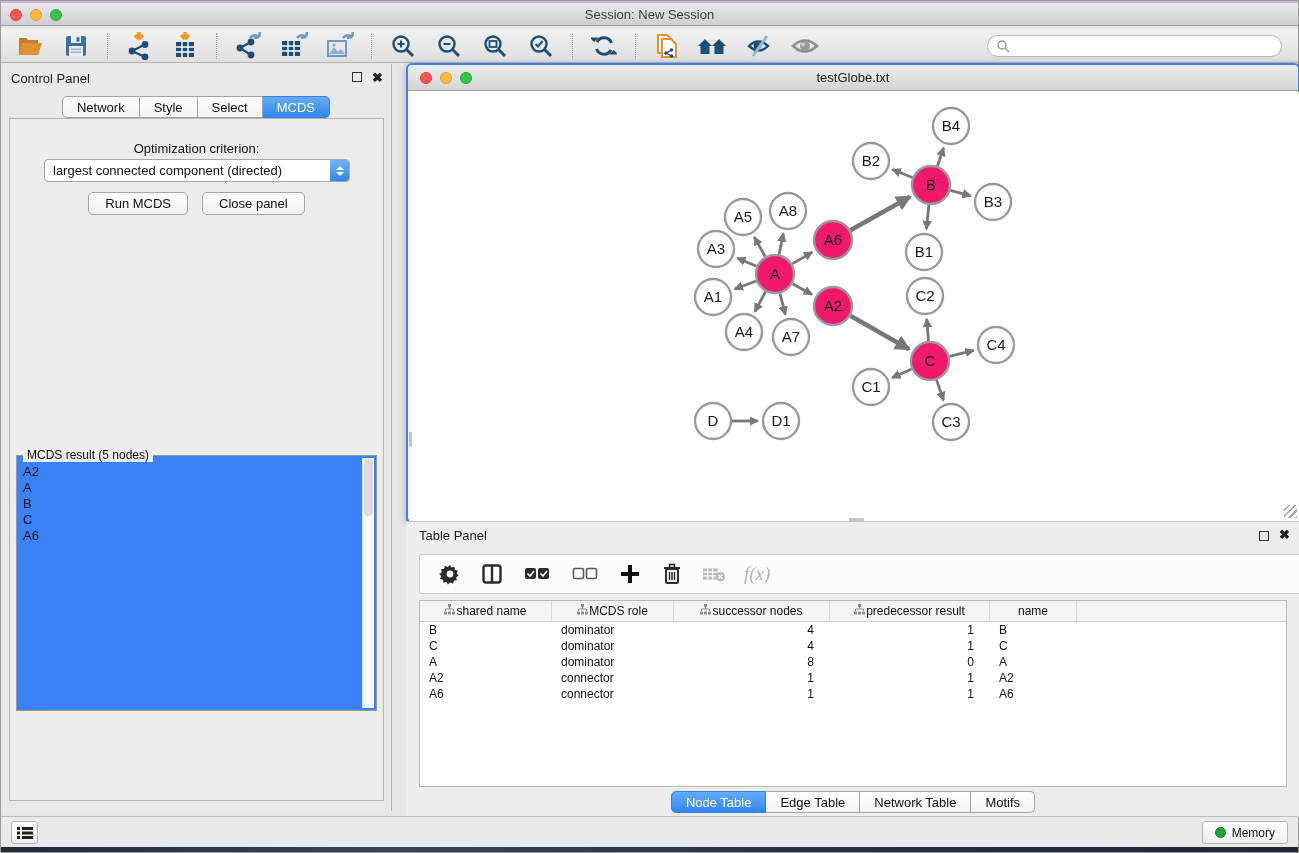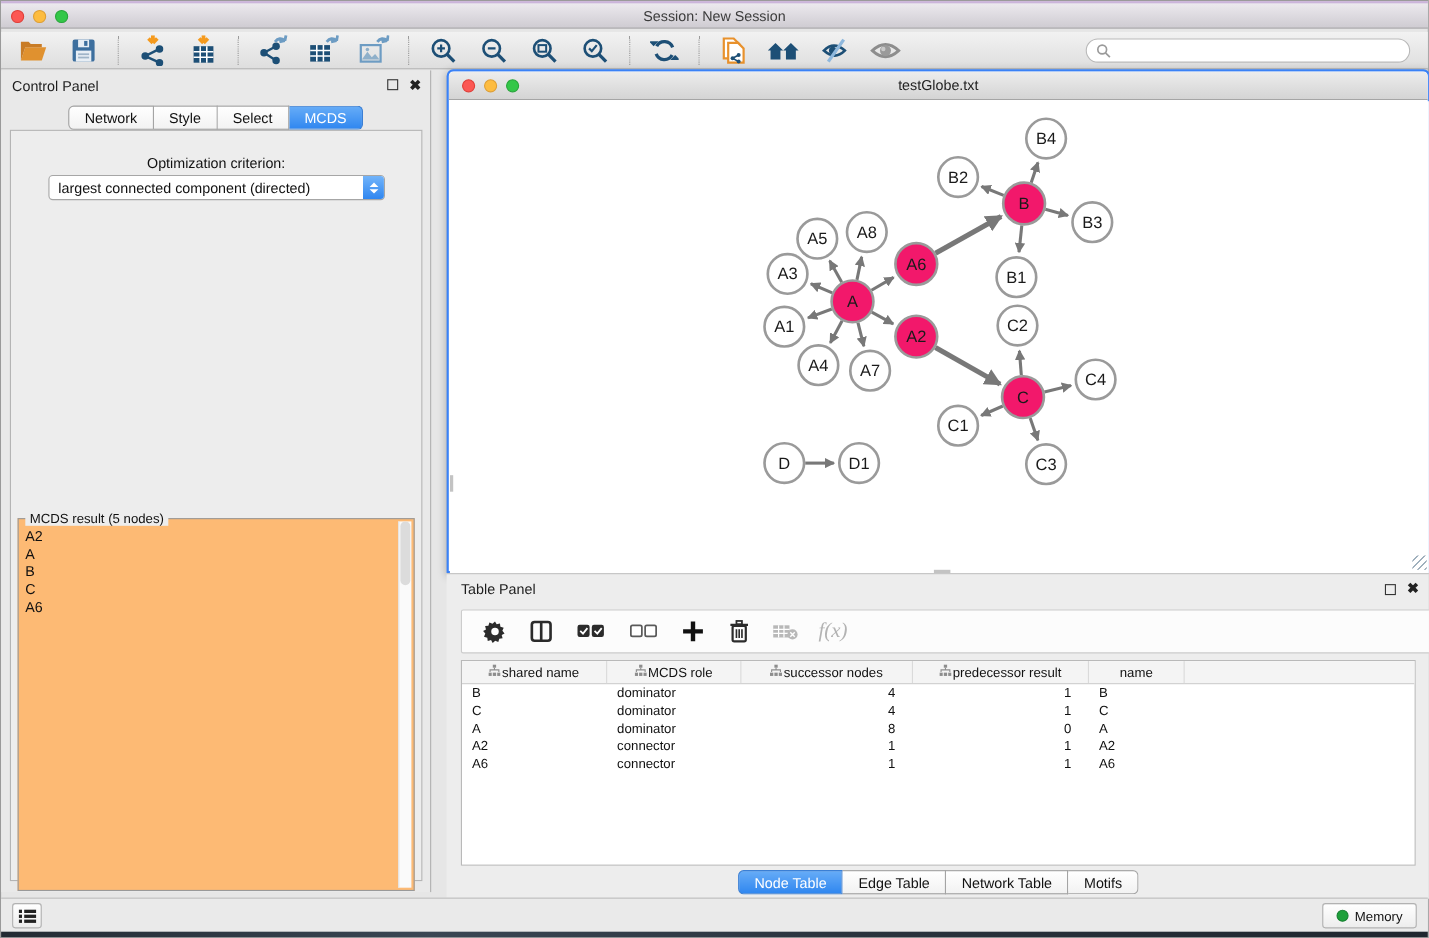--- a/index.html
+++ b/index.html
@@ -51,21 +51,21 @@
   .criterion .val { flex:1; font-size:13px; padding-left:8px; color:#111; white-space:nowrap; }
   .criterion .spin { width:19px; height:21px; border-radius:0 3px 3px 0; background:linear-gradient(#72b4fa,#2f86f0);
     display:flex; flex-direction:column; align-items:center; justify-content:center; gap:2px; }
   .chev { width:0; height:0; border-left:4px solid transparent; border-right:4px solid transparent; }
   .chev.up { border-bottom:4px solid #fff; }
   .chev.down { border-top:4px solid #fff; }
   .cp-buttons { position:absolute; top:73px; left:0; width:100%; display:flex; justify-content:center; gap:14px; }
   .btn { background:linear-gradient(#ffffff,#f0f0f0); border:1px solid #a6a6a6; border-radius:5px; font-size:13px; color:#111;
     padding:3px 16px; height:23px; }
 
-  .result-box { position:absolute; left:6px; top:352px; width:361px; height:339px; border:1px solid #999; background:#fdba74; }
+  .result-box { position:absolute; left:6px; top:336px; width:361px; height:256px; border:1px solid #999; background:#3b82f6; }
   .result-legend { position:absolute; left:6px; top:-8px; background:#ededed; padding:0 4px; font-size:12px; color:#111; }
   .result-list { position:absolute; inset:2px 14px 2px 2px; font-size:13px; color:#111; padding:6px 4px; line-height:16px; }
   .result-scroll { position:absolute; top:2px; right:2px; bottom:2px; width:12px; background:#fafafa; border-left:1px solid #e2e2e2; }
   .result-thumb { position:absolute; top:0; left:1px; width:9px; height:58px; background:#dcdcdc; border-radius:5px; }
 
   
   .net-window { position:absolute; left:405px; top:62px; width:894px; height:458px; border:2px solid #3b82f6; border-radius:6px 6px 0 0;
     background:#fff; box-shadow:0 2px 8px rgba(0,0,0,0.25); }
   .net-titlebar { position:absolute; left:0; top:0; width:100%; height:26px; border-radius:5px 5px 0 0;
     background:linear-gradient(#ededed,#d4d4d4); border-bottom:1px solid #a5a5a5; }
@@ -276,20 +276,24 @@
       <div class="tabseg selected">MCDS</div>
     </div>
     <div class="cp-content">
       <div class="opt-label">Optimization criterion:</div>
       <div class="criterion">
         <div class="val">largest connected component (directed)</div>
         <div class="spin">
             <div class="chev up"></div>
             <div class="chev down"></div>
           </div>
+      </div>
+      <div class="cp-buttons">
+        <button class="btn">Run MCDS</button>
+        <button class="btn">Close panel</button>
       </div>
       <div class="result-box">
         <div class="result-legend">MCDS result (5 nodes)</div>
         <div class="result-list" id="mcds-list">
             <div>A2</div>
             <div>A</div>
             <div>B</div>
             <div>C</div>
             <div>A6</div>
           </div>

